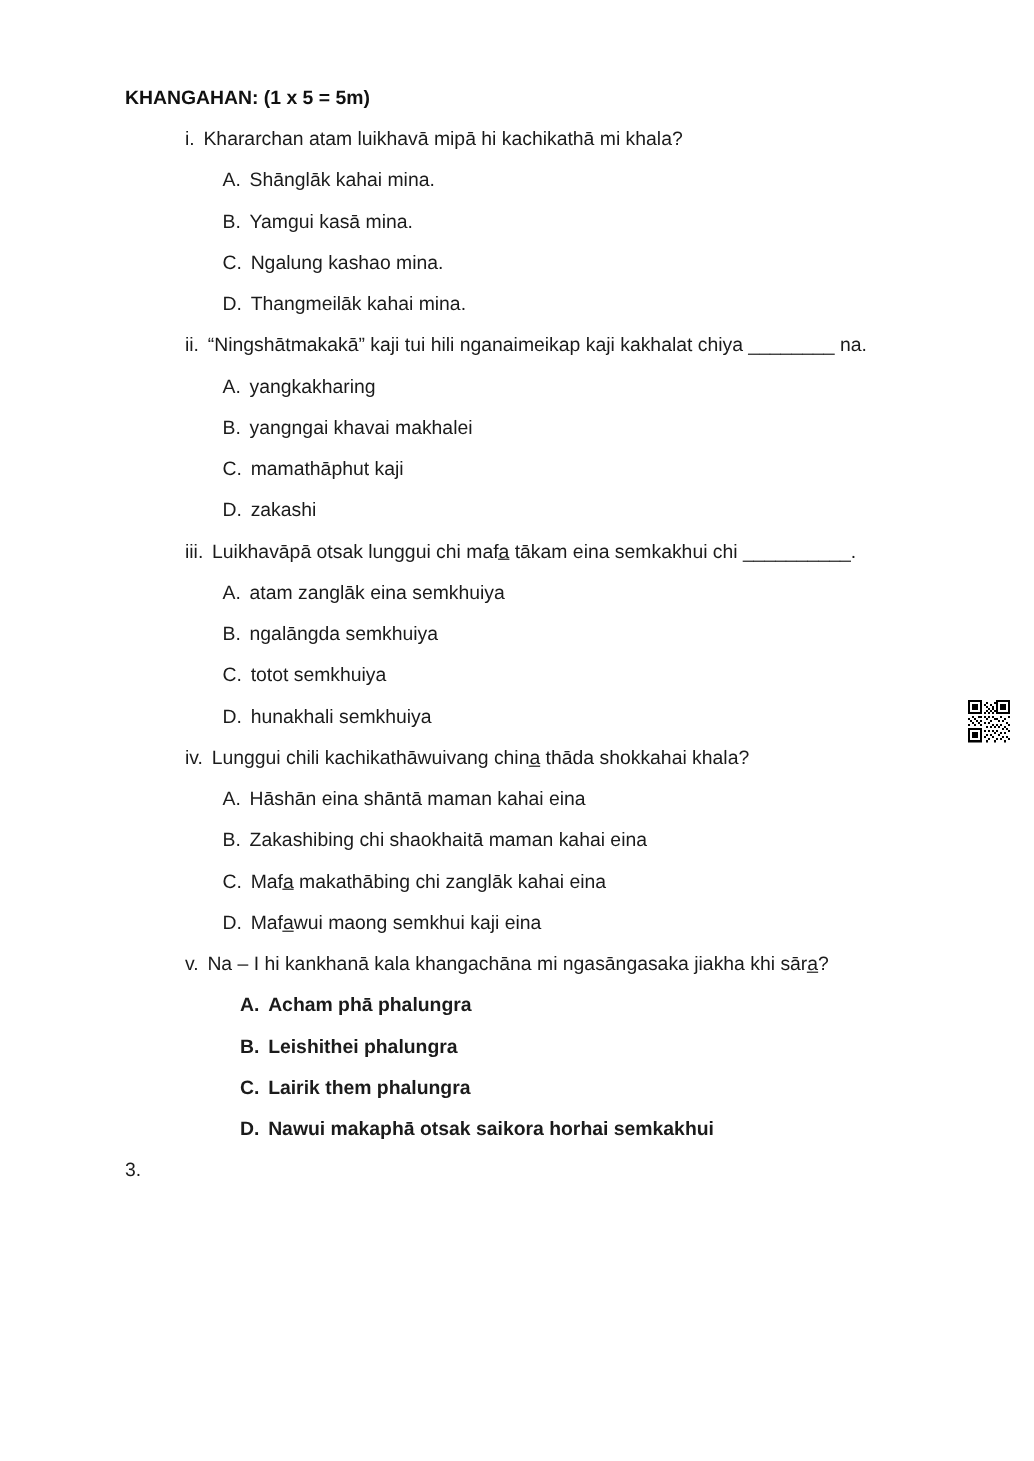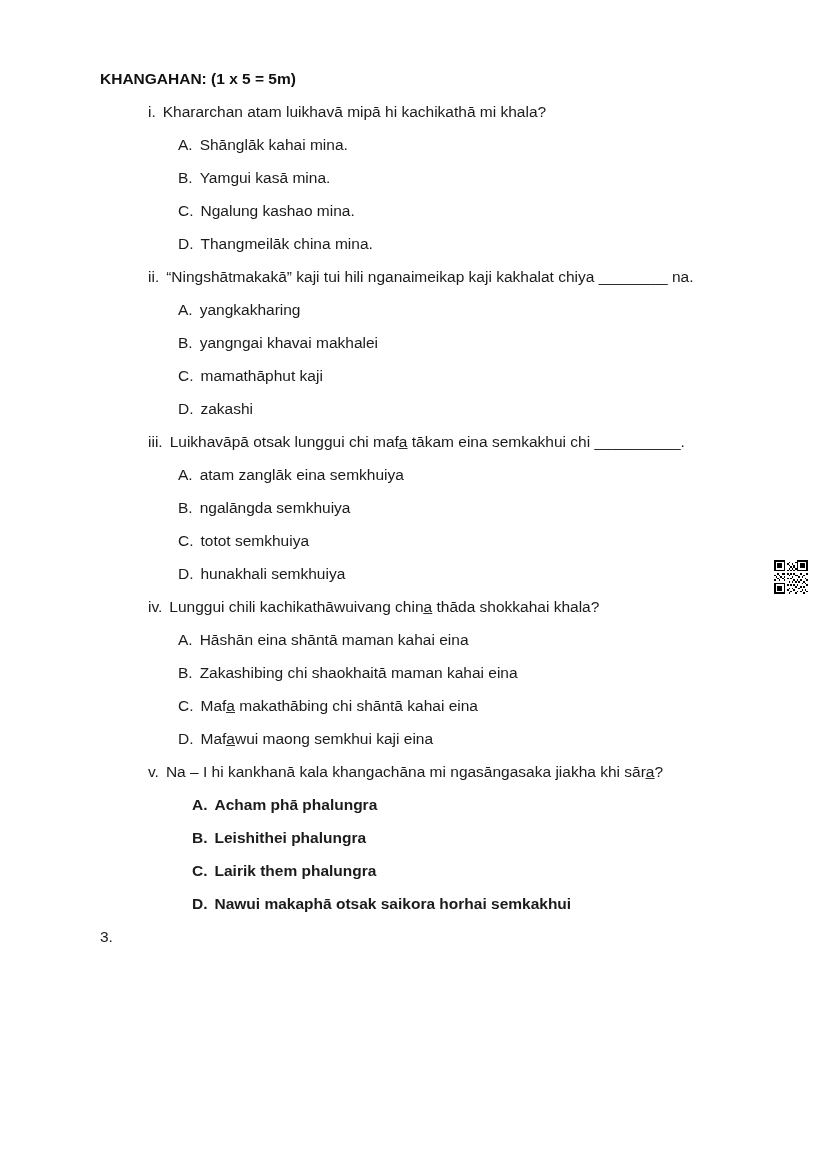--- a/index.html
+++ b/index.html
@@ -51,41 +51,41 @@
 <div class="sheet">
 
   <h1 class="heading">KHANGAHAN: (1 x 5 = 5m)</h1>
 
   <div id="questions">
       <div class="question">
         <div class="q-line"><span class="q-num">i.</span><span class="q-text">Khararchan atam luikhavā mipā hi kachikathā mi khala?</span></div>
         <div class="opt-line"><span class="opt-label">A.</span><span class="opt-text">Shānglāk kahai mina.</span></div>
         <div class="opt-line"><span class="opt-label">B.</span><span class="opt-text">Yamgui kasā mina.</span></div>
         <div class="opt-line"><span class="opt-label">C.</span><span class="opt-text">Ngalung kashao mina.</span></div>
-        <div class="opt-line"><span class="opt-label">D.</span><span class="opt-text">Thangmeilāk china mina.</span></div>
+        <div class="opt-line"><span class="opt-label">D.</span><span class="opt-text">Thangmeilāk kahai mina.</span></div>
       </div>
       <div class="question">
         <div class="q-line"><span class="q-num">ii.</span><span class="q-text">“Ningshātmakakā” kaji tui hili nganaimeikap kaji kakhalat chiya ________ na.</span></div>
         <div class="opt-line"><span class="opt-label">A.</span><span class="opt-text">yangkakharing</span></div>
         <div class="opt-line"><span class="opt-label">B.</span><span class="opt-text">yangngai khavai makhalei</span></div>
         <div class="opt-line"><span class="opt-label">C.</span><span class="opt-text">mamathāphut kaji</span></div>
         <div class="opt-line"><span class="opt-label">D.</span><span class="opt-text">zakashi</span></div>
       </div>
       <div class="question">
         <div class="q-line"><span class="q-num">iii.</span><span class="q-text">Luikhavāpā otsak lunggui chi mafa̲ tākam eina semkakhui chi __________.</span></div>
         <div class="opt-line"><span class="opt-label">A.</span><span class="opt-text">atam zanglāk eina semkhuiya</span></div>
         <div class="opt-line"><span class="opt-label">B.</span><span class="opt-text">ngalāngda semkhuiya</span></div>
         <div class="opt-line"><span class="opt-label">C.</span><span class="opt-text">totot semkhuiya</span></div>
         <div class="opt-line"><span class="opt-label">D.</span><span class="opt-text">hunakhali semkhuiya</span></div>
       </div>
       <div class="question">
         <div class="q-line"><span class="q-num">iv.</span><span class="q-text">Lunggui chili kachikathāwuivang china̲ thāda shokkahai khala?</span></div>
         <div class="opt-line"><span class="opt-label">A.</span><span class="opt-text">Hāshān eina shāntā maman kahai eina</span></div>
         <div class="opt-line"><span class="opt-label">B.</span><span class="opt-text">Zakashibing chi shaokhaitā maman kahai eina</span></div>
-        <div class="opt-line"><span class="opt-label">C.</span><span class="opt-text">Mafa̲ makathābing chi shāntā kahai eina</span></div>
+        <div class="opt-line"><span class="opt-label">C.</span><span class="opt-text">Mafa̲ makathābing chi zanglāk kahai eina</span></div>
         <div class="opt-line"><span class="opt-label">D.</span><span class="opt-text">Mafa̲wui maong semkhui kaji eina</span></div>
       </div>
       <div class="question">
         <div class="q-line"><span class="q-num">v.</span><span class="q-text">Na – I hi kankhanā kala khangachāna mi ngasāngasaka jiakha khi sāra̲?</span></div>
         <div class="opt-line extra"><span class="opt-label">A.</span><span class="opt-text">Acham phā phalungra</span></div>
         <div class="opt-line extra"><span class="opt-label">B.</span><span class="opt-text">Leishithei phalungra</span></div>
         <div class="opt-line extra"><span class="opt-label">C.</span><span class="opt-text">Lairik them phalungra</span></div>
         <div class="opt-line extra"><span class="opt-label">D.</span><span class="opt-text">Nawui makaphā otsak saikora horhai semkakhui</span></div>
       </div>
     </div>

